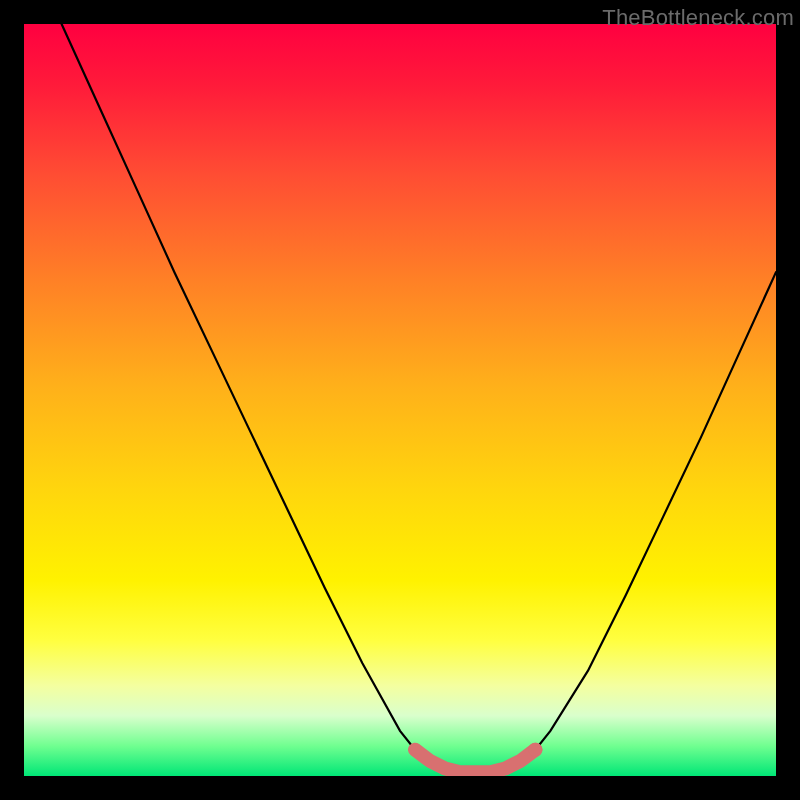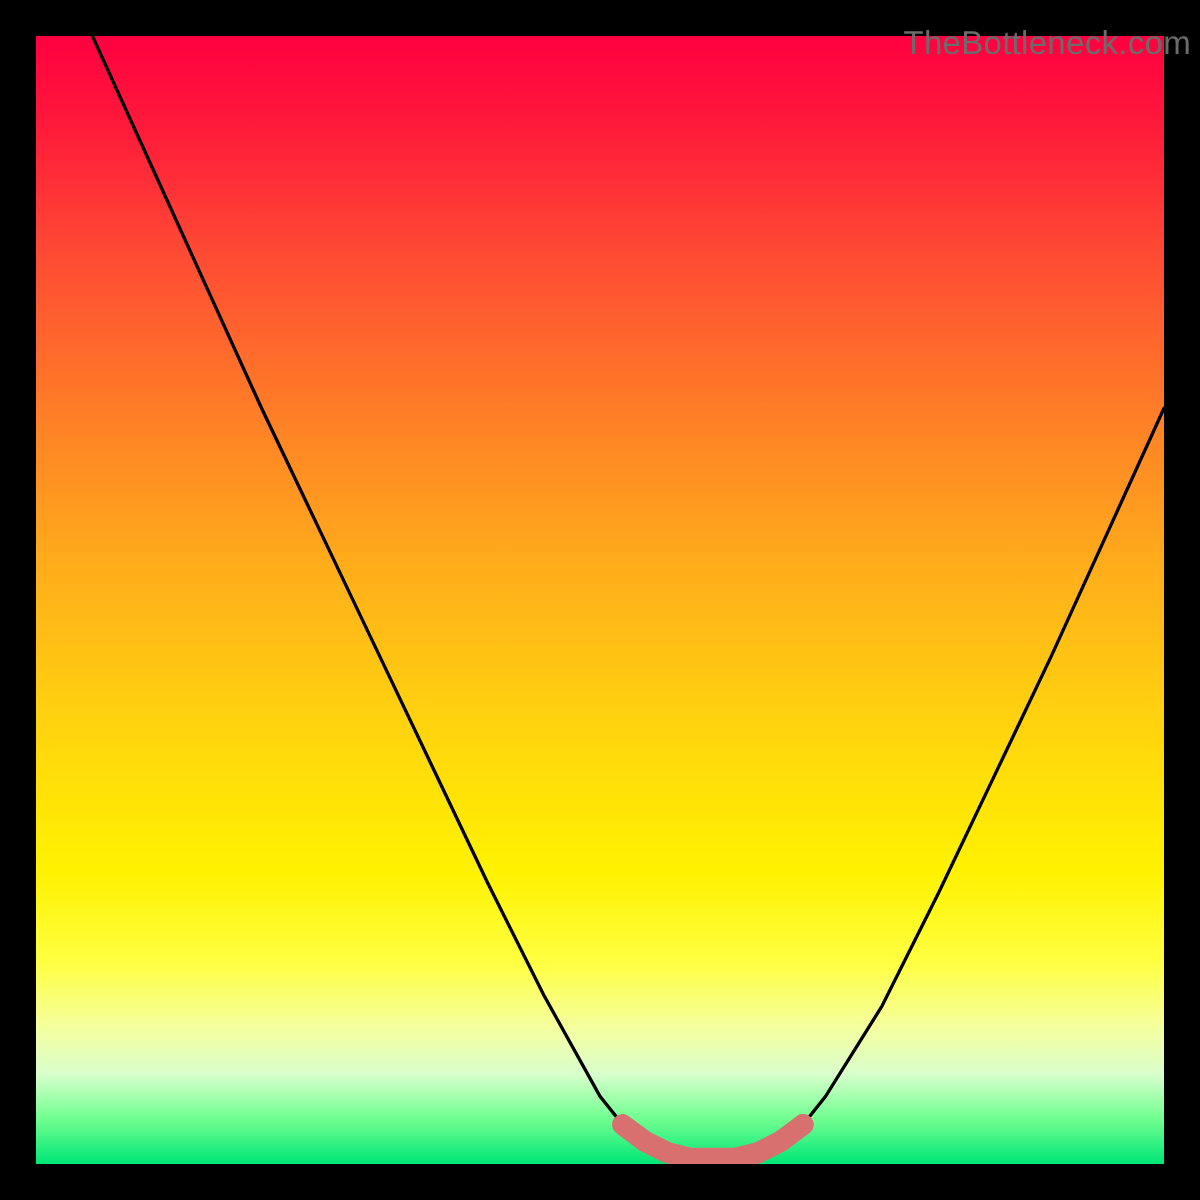--- a/index.html
+++ b/index.html
@@ -34,21 +34,21 @@
   .plot-frame svg {
     position: absolute;
     left: 0;
     top: 0;
     width: 752px;
     height: 752px;
     display: block;
   }
   .watermark {
     position: absolute;
-    top: 16px;
+    top: 5px;
     right: 6px;
     color: #6b6b6b;
     font-size: 22px;
     letter-spacing: 0.2px;
     font-weight: 400;
     user-select: none;
   }
 </style>
 </head>
 <body>

